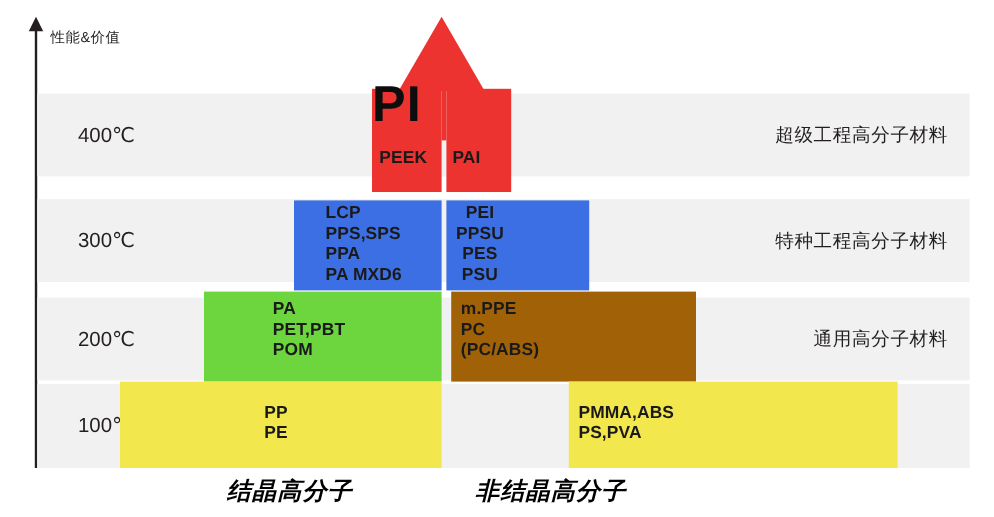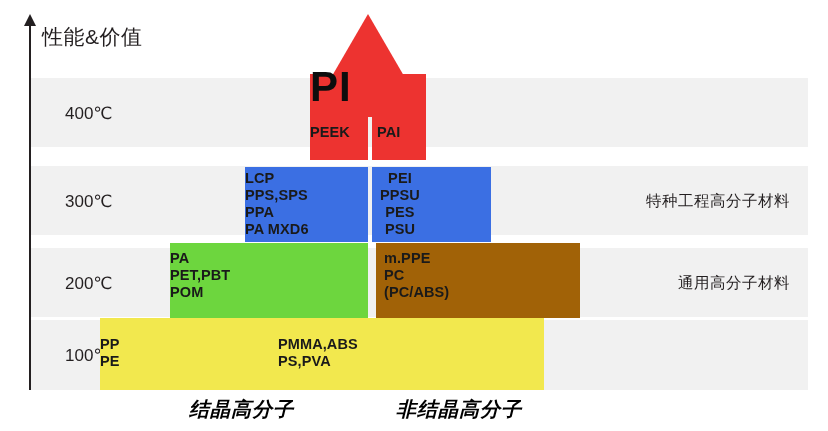--- a/index.html
+++ b/index.html
@@ -32,21 +32,21 @@
     width: 0;
     height: 0;
     border-left: 6px solid transparent;
     border-right: 6px solid transparent;
     border-bottom: 12px solid #231f20;
   }
   .axis-title {
     position: absolute;
     left: 42px;
     top: 23px;
-    font-size: 21px;
+    font-size: 12px;
     color: #231f20;
     letter-spacing: 0.5px;
     white-space: nowrap;
   }
 
   
   .band {
     position: absolute;
     left: 31px;
     width: 777px;
@@ -86,21 +86,21 @@
   }
   .tier .half {
     position: absolute;
     top: 0;
     height: 100%;
     box-sizing: border-box;
     display: flex;
     flex-direction: column;
     justify-content: flex-start;
   }
-  .tier .half.left  { left: 0; align-items: flex-start; }
+  .tier .half.left  { left: 0; align-items: center; }
   .tier .half.right { right: 0; align-items: flex-start; }
 
   .mat {
     font-size: 14.5px;
     font-weight: bold;
     color: #1a1a1a;
     line-height: 17px;
     white-space: nowrap;
     letter-spacing: 0.1px;
   }
@@ -176,21 +176,21 @@
     width: 410px;
     height: 75px;
   }
   .tier-green .half.left  { left: 0;  width: 198px; background: #6dd63e; padding: 7px 23px 0 0; }
   .tier-green .half.right { right: 0; width: 204px; background: #a16207; padding: 7px 5px 0 8px; }
 
   
   .tier-yellow {
     left: 100px;
     top: 318px;
-    width: 444px;
+    width: 648px;
     height: 72px;
   }
   .tier-yellow .half.left  { left: 0;  width: 268px; background: #f2e84e; padding: 18px 8px 0 0; }
   .tier-yellow .half.right { right: 0; width: 274px; background: #f2e84e; padding: 18px 0 0 8px; }
 
   
   .bottom-caption {
     position: absolute;
     top: 396px;
     font-size: 20px;
@@ -205,20 +205,21 @@
 </style>
 </head>
 <body>
 
 <div class="axis-arrow"></div>
 <div class="axis-line"></div>
 <div class="axis-title">性能&amp;价值</div>
 
 <div class="band b1">
   <span class="temp-label">400℃</span>
+  <span class="band-label">超级工程高分子材料</span>
 </div>
 
 <div class="band b2">
   <span class="temp-label">300℃</span>
   <span class="band-label">特种工程高分子材料</span>
 </div>
 
 <div class="band b3">
   <span class="temp-label">200℃</span>
   <span class="band-label">通用高分子材料</span>

